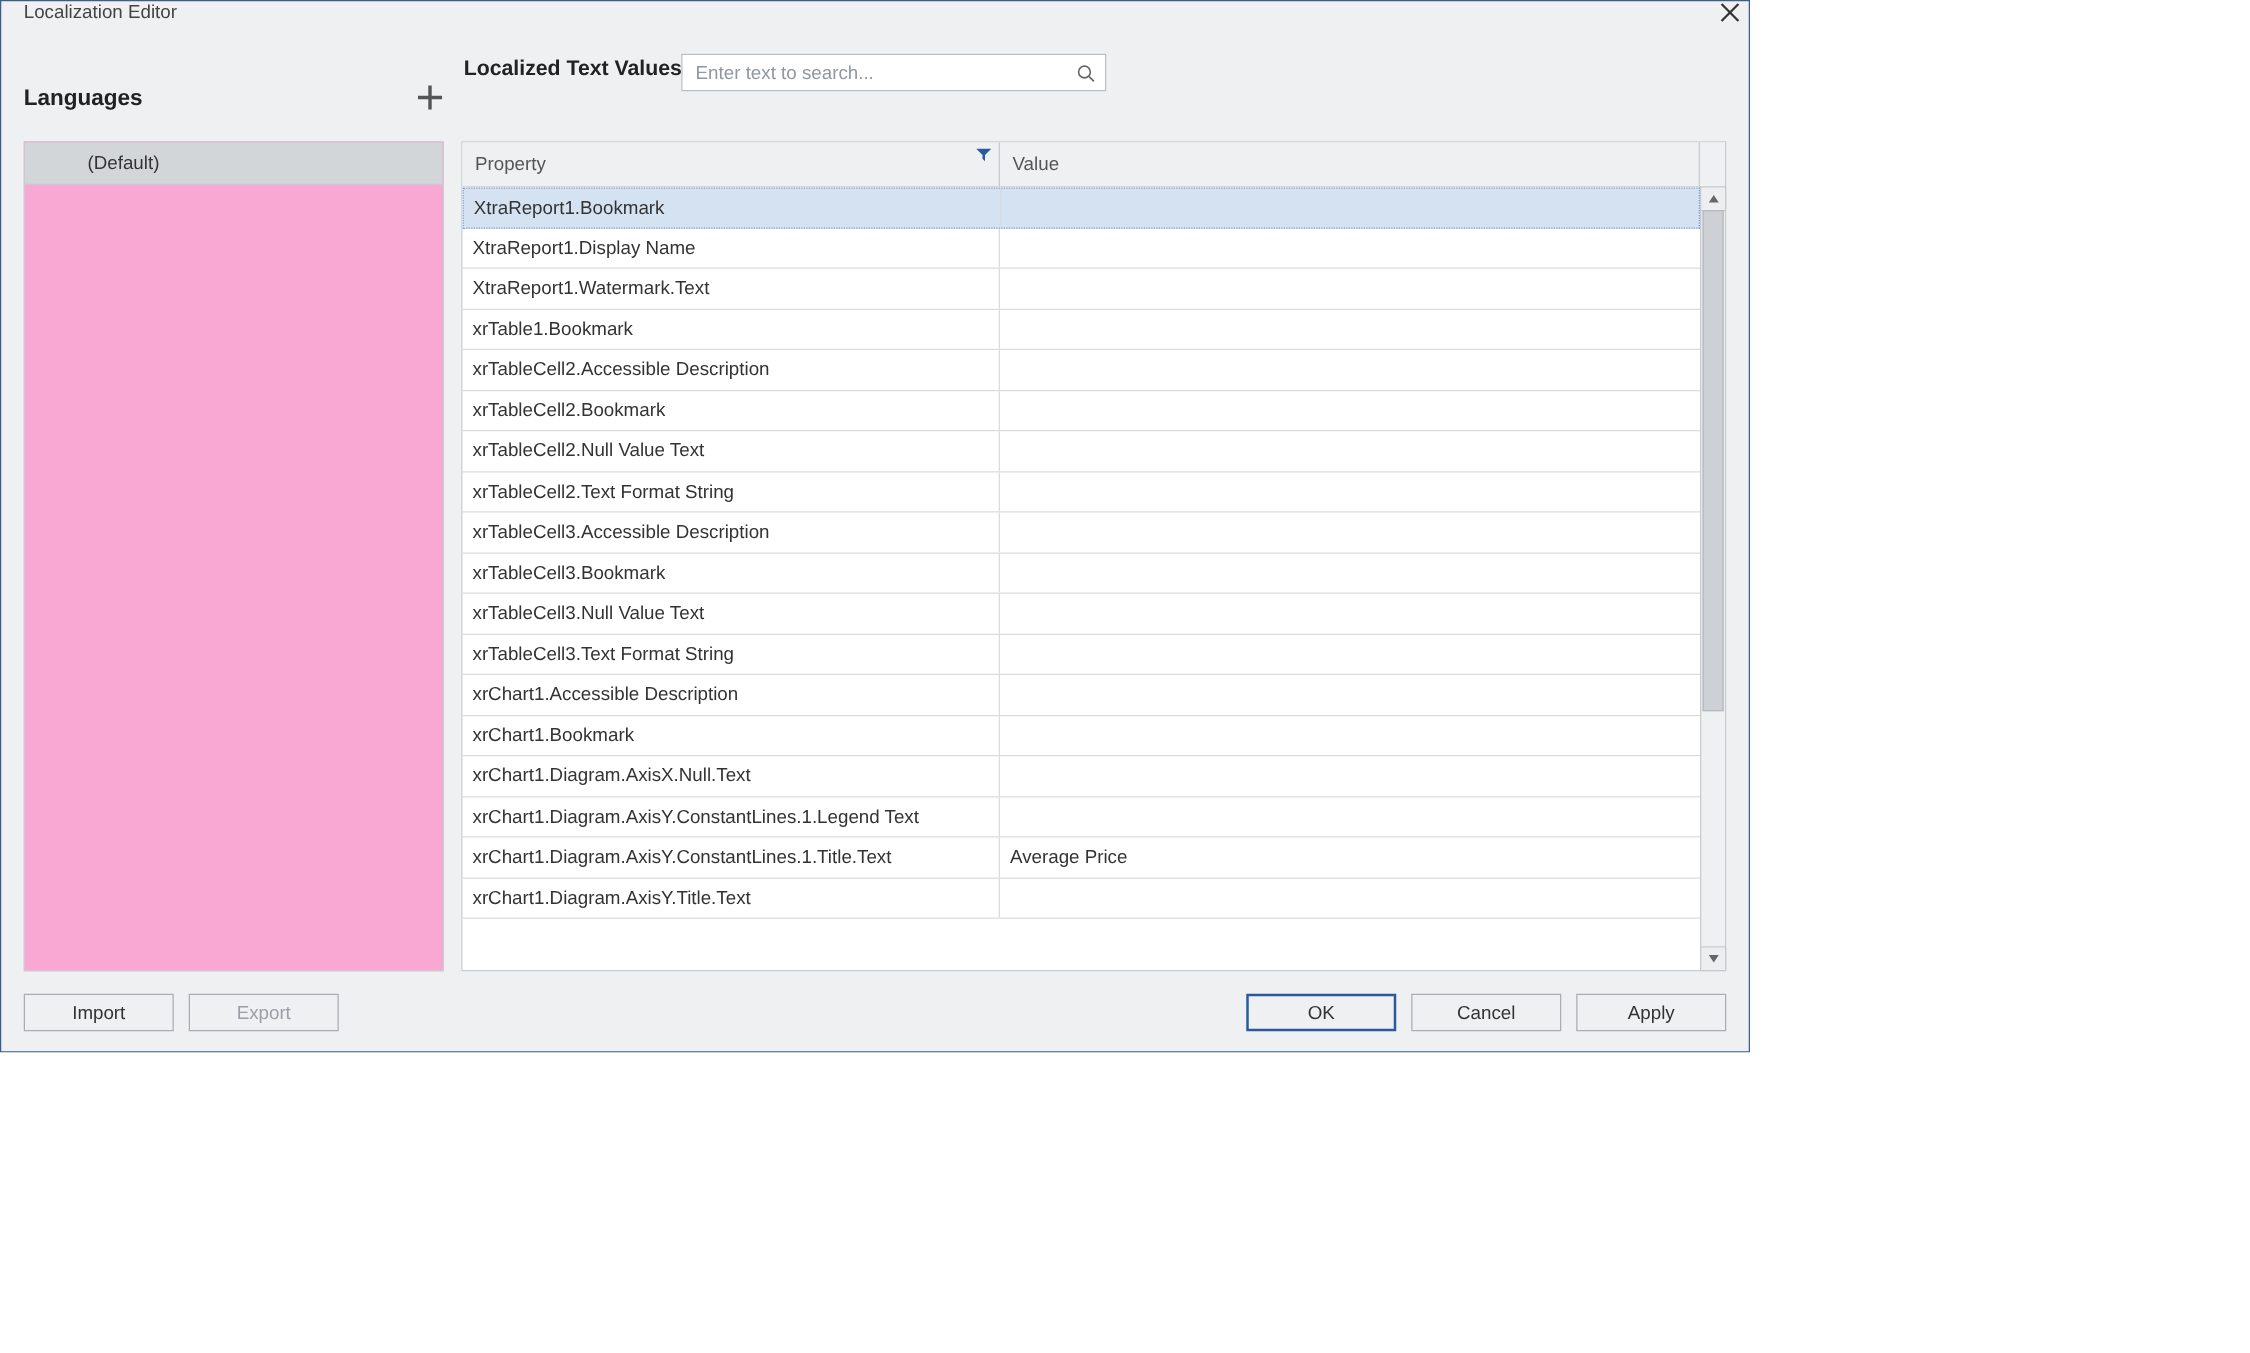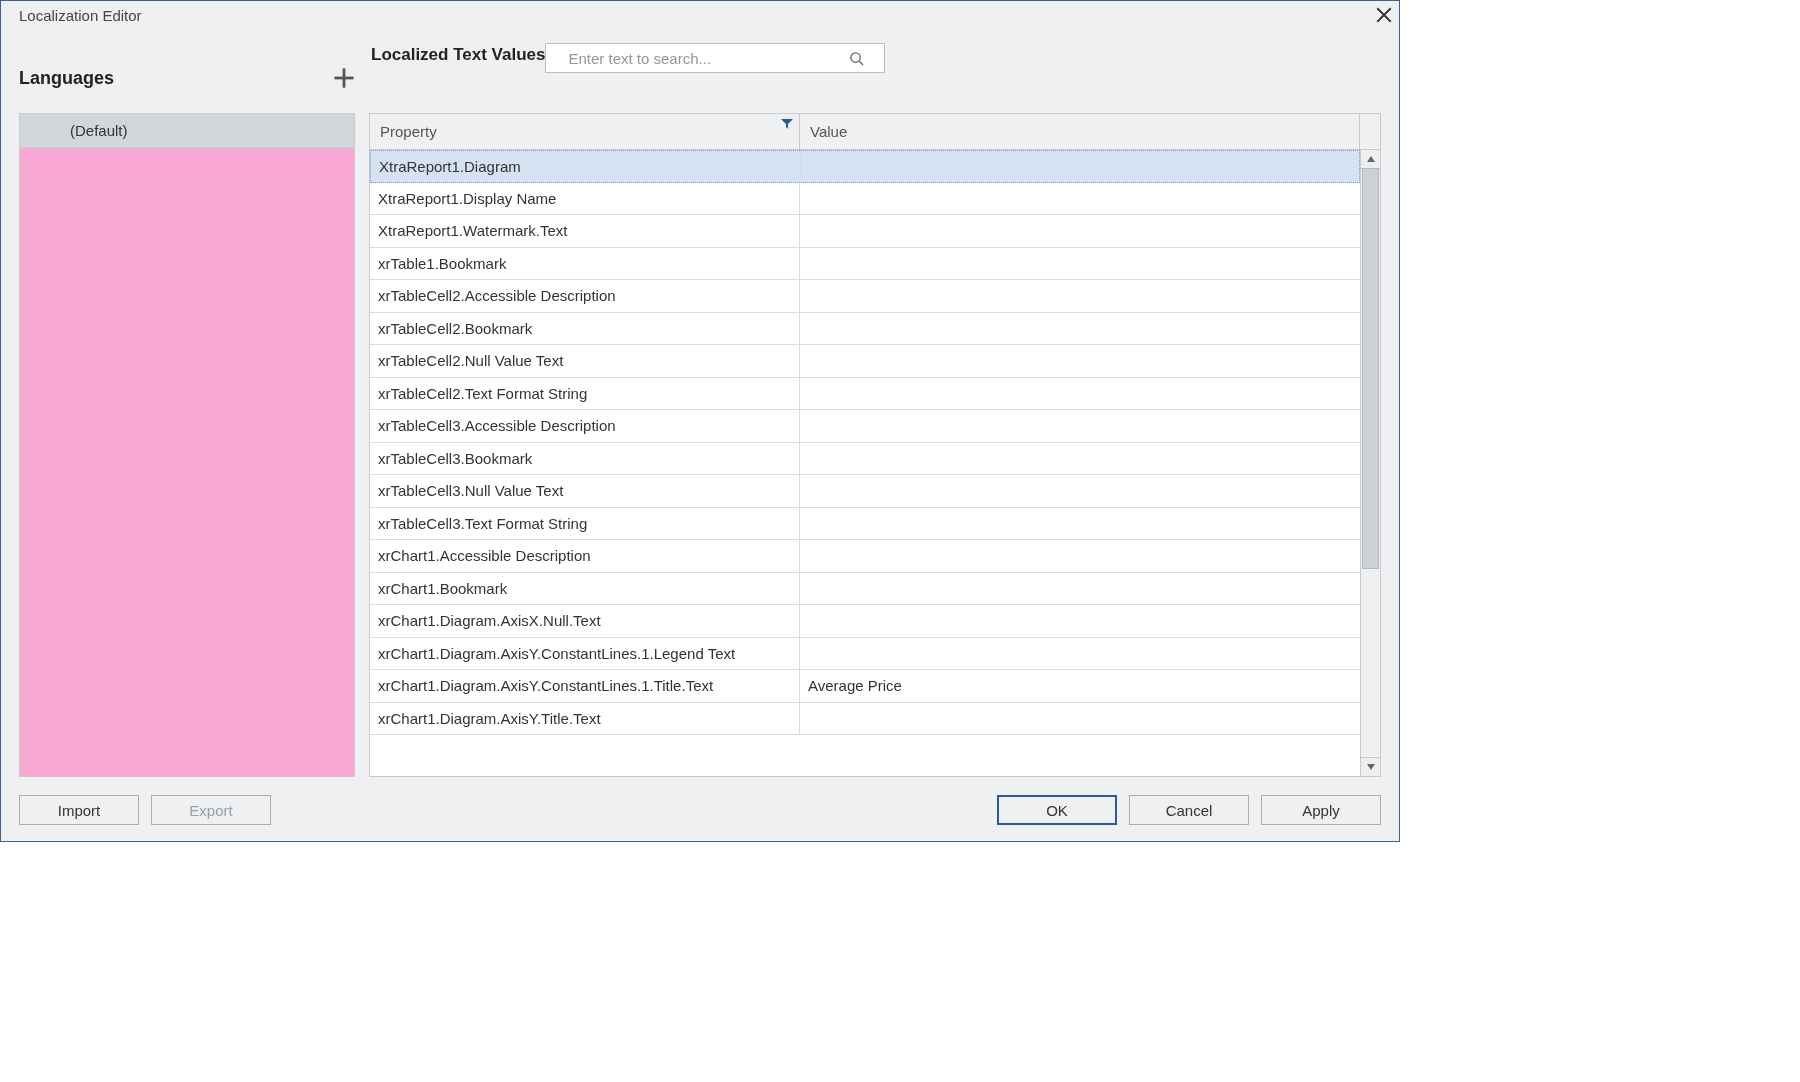--- a/index.html
+++ b/index.html
@@ -13,21 +13,21 @@
   .window {
     width: 1400px; height: 842px;
     background: #eef0f1;
     border: 1px solid #3a5f8a;
     display: flex;
     flex-direction: column;
   }
   .titlebar {
     height: 28px;
     display: flex;
-    align-items: center;
+    align-items: flex-start;
     padding: 0 6px 0 18px;
   }
   .titlebar .title { flex: 1; font-size: 15px; color: #444; }
   .titlebar .close { width: 18px; height: 18px; cursor: pointer; }
   .body {
     flex: 1;
     display: flex;
     padding: 14px 18px 0 18px;
     gap: 14px;
     min-height: 0;
@@ -73,21 +73,21 @@
     align-items: flex-start;
     height: 70px;
   }
   .right-header h2 { font-size: 17px; font-weight: 700; margin: 2px 0 0 2px; color: #222; }
   .search-wrap {
     width: 340px; height: 30px;
     border: 1px solid #b9bec3;
     background: #fff;
     display: flex;
     align-items: center;
-    padding: 0 20px;
+    padding: 0 8px;
   }
   .search-wrap input {
     flex: 1; border: none; outline: none; font-size: 15px;
     color: #333; background: transparent;
   }
   .search-wrap input::placeholder { color: #9097a0; }
   .search-icon { width: 15px; height: 15px; color: #666; }
   .grid-wrap {
     flex: 1;
     border: 1px solid #c7cbcf;
@@ -227,21 +227,21 @@
           </div>
           <div class="gh-cell gh-val">
             <span>Value</span>
           </div>
           <div class="gh-cell gh-scroll"></div>
         </div>
 
         <div class="grid-body-wrap">
           <div class="grid-body" id="grid-body">
               <div class="grid-row selected">
-                <div class="gc gc-prop">XtraReport1.Diagram</div>
+                <div class="gc gc-prop">XtraReport1.Bookmark</div>
                 <div class="gc gc-val"></div>
               </div>
               <div class="grid-row">
                 <div class="gc gc-prop">XtraReport1.Display Name</div>
                 <div class="gc gc-val"></div>
               </div>
               <div class="grid-row">
                 <div class="gc gc-prop">XtraReport1.Watermark.Text</div>
                 <div class="gc gc-val"></div>
               </div>

